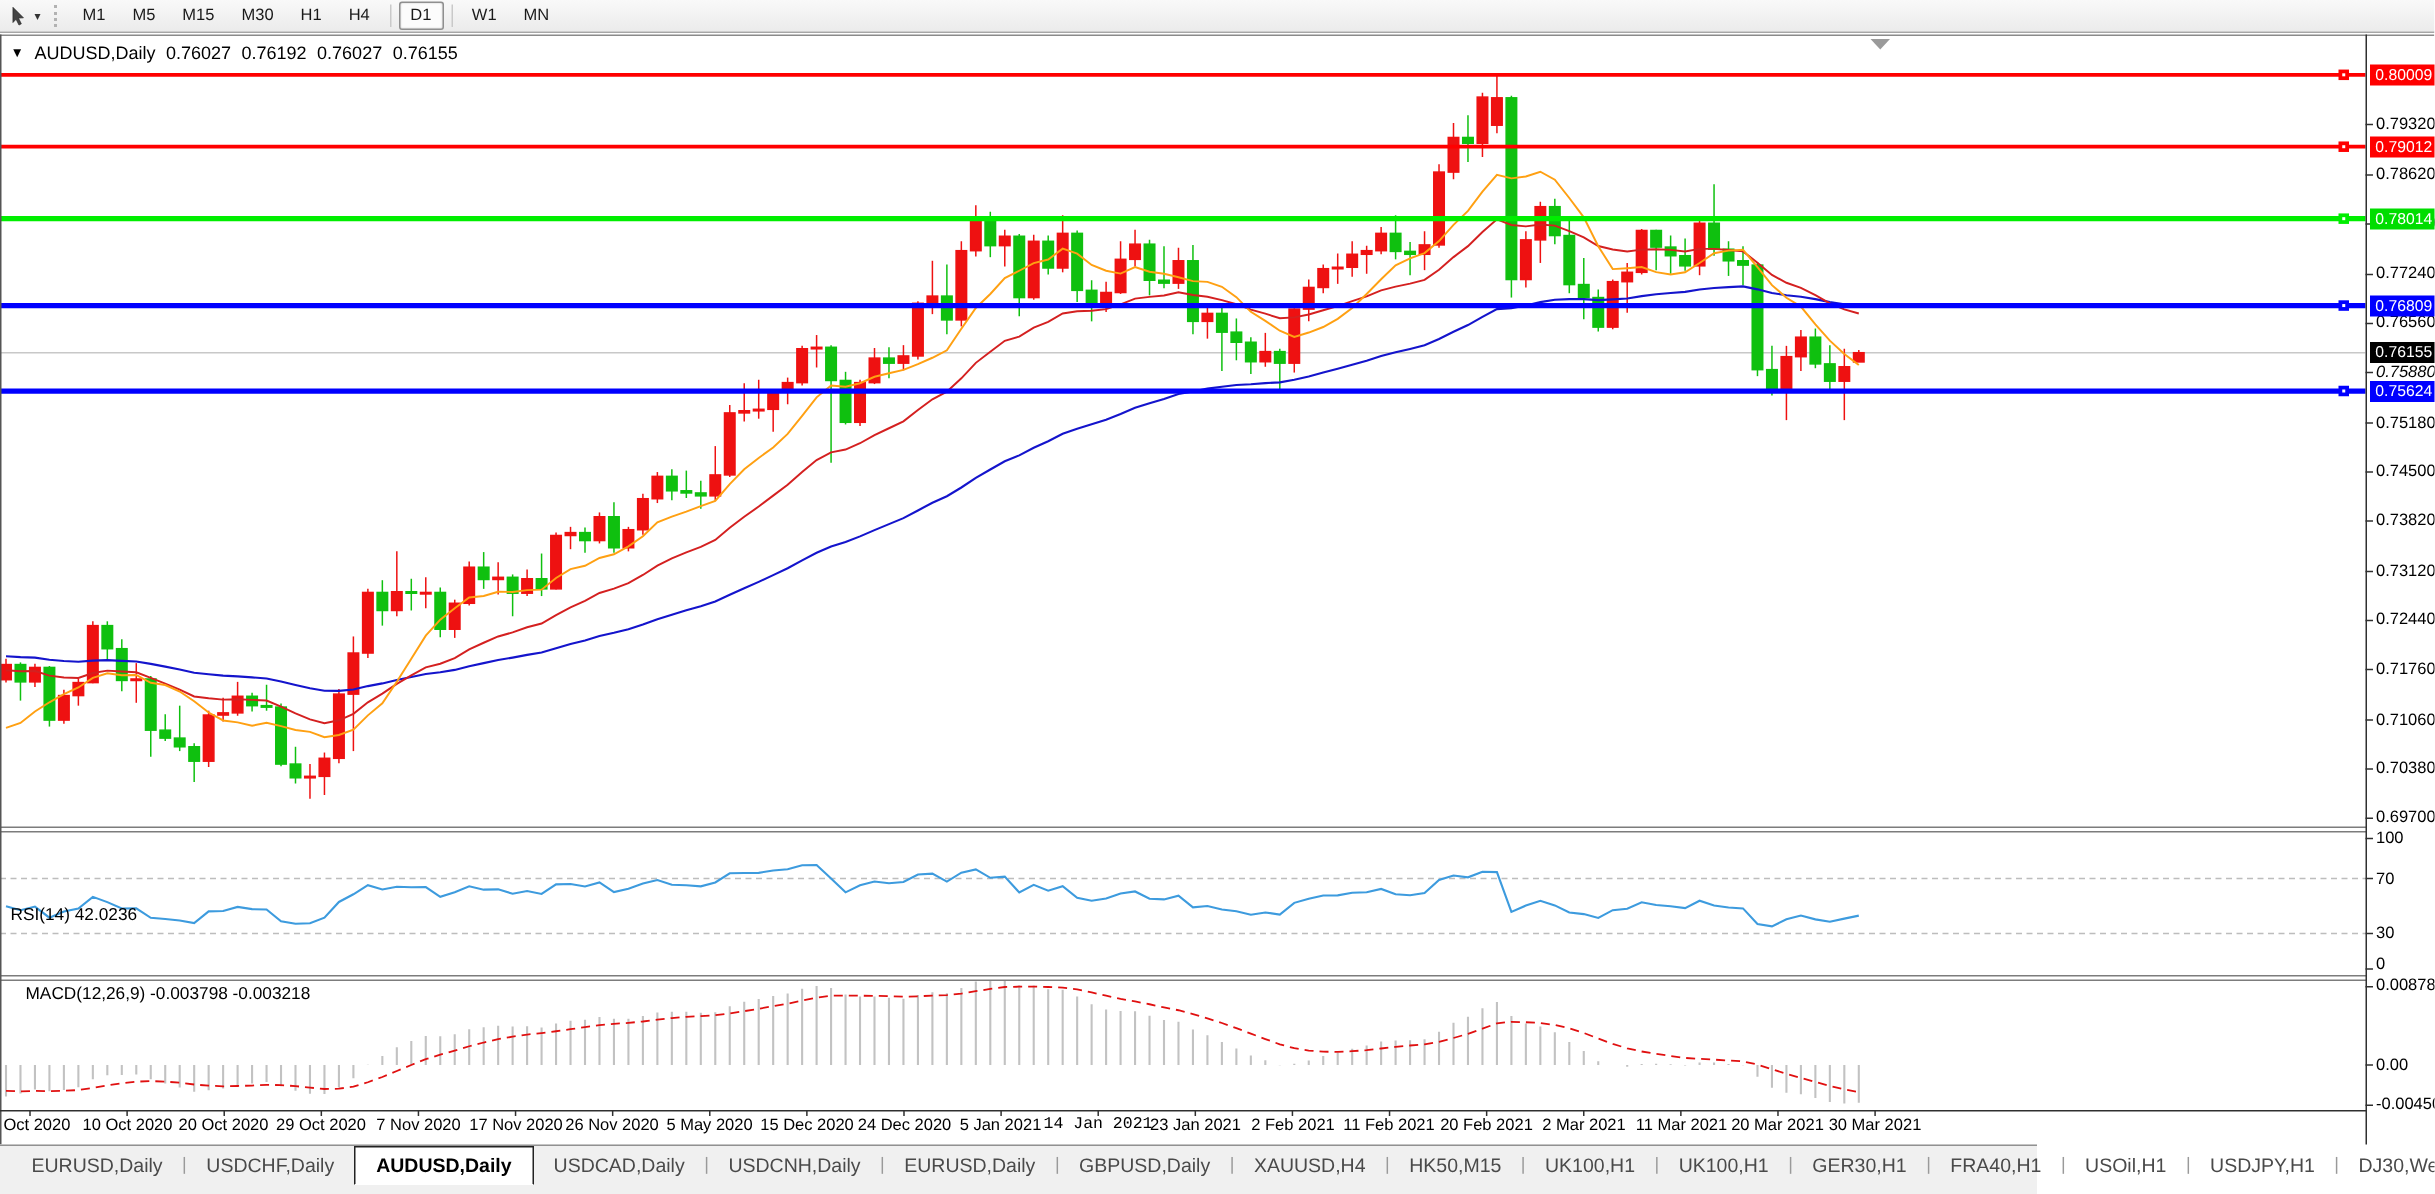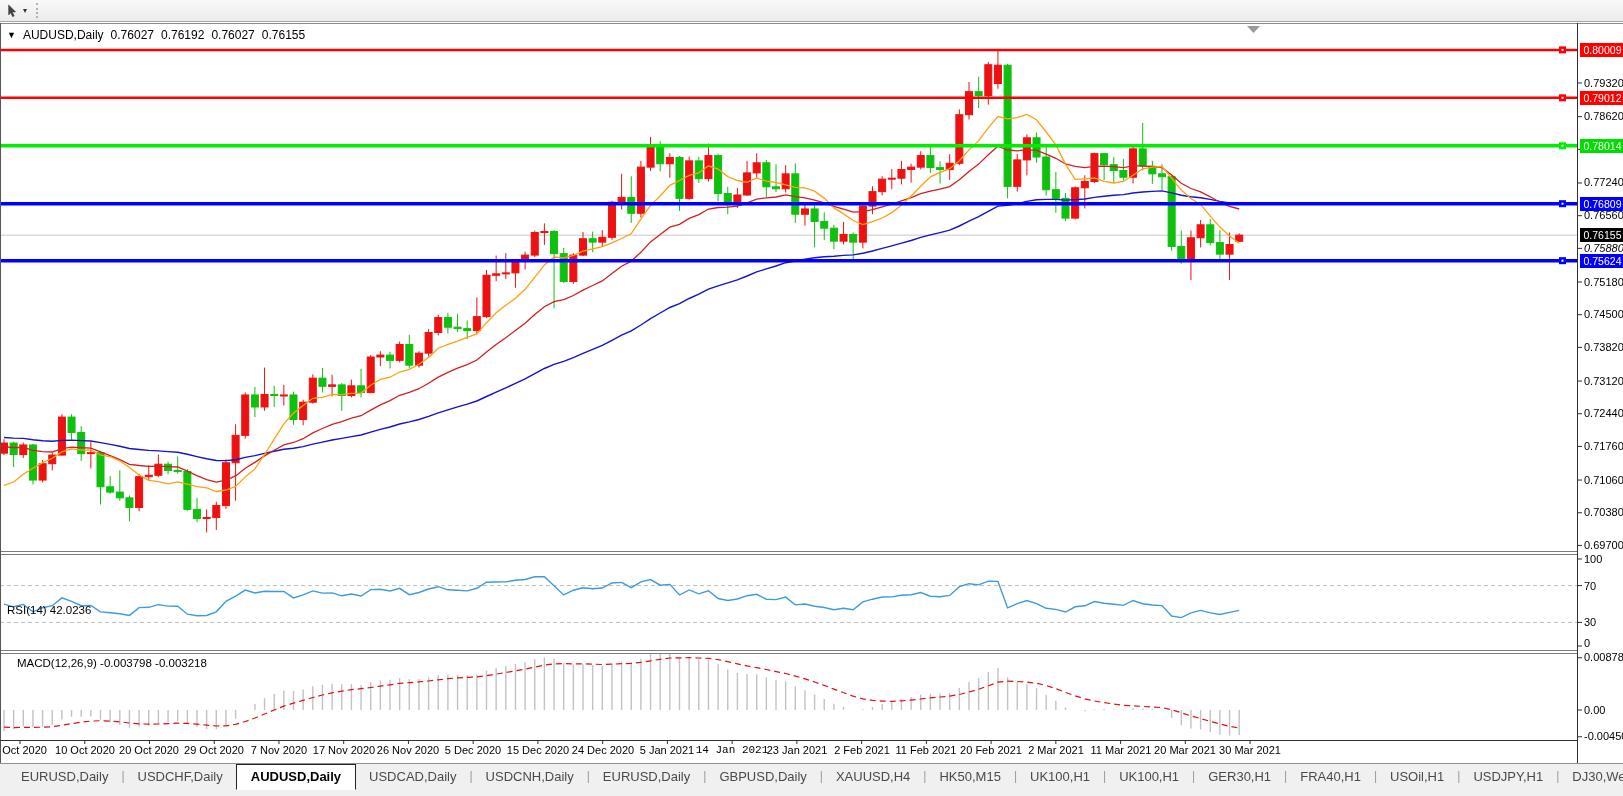--- a/index.html
+++ b/index.html
@@ -37,21 +37,21 @@
   .tag{
     position:absolute;left:1580px;width:45px;height:14px;color:#fff;
     font-size:10.5px;line-height:14px;text-align:center;white-space:nowrap;
   }
   .datelabel{
     position:absolute;top:744px;font-size:11px;color:#000;
     transform:translateX(-50%);white-space:nowrap;
   }
   
   #tabbar{
-    position:absolute;left:0;top:763px;width:1623px;height:33px;background:#f0f0f0;
+    position:absolute;left:0;top:763px;width:1358px;height:33px;background:#f0f0f0;
     border-top:1px solid #919191;display:flex;align-items:flex-start;
     box-sizing:border-box;padding-left:8px;
   }
   .tab{font-size:13px;color:#4a4a4a;padding:5px 13px 4px 13px;white-space:nowrap;cursor:default;}
   .tab.active{
     background:#ffffff;border:1px solid #222;border-bottom:1px solid #fff;
     font-weight:bold;color:#000;padding:4px 14px 5px 14px;
   }
   .tabsep{color:#9a9a9a;font-size:12px;padding:5px 0 0 0;}
 </style>
@@ -59,20 +59,33 @@
 <body>
 
 <div id="toolbar">
   <span id="cursor-tool">
     <svg width="14" height="14" viewBox="0 0 16 16">
       <path d="M3,1 L11,9 L7.2,9.2 L9.4,13.6 L7.6,14.5 L5.4,10.1 L3,12.6 Z" fill="#444" stroke="#222" stroke-width="0.5"></path>
     </svg>
     <span class="caret">▾</span>
   </span>
   <span class="grip"></span>
+  <span id="tf-buttons" style="display: flex; align-items: center;">
+      <span class="tfbtn">M1</span>
+      <span class="tfbtn">M5</span>
+      <span class="tfbtn">M15</span>
+      <span class="tfbtn">M30</span>
+      <span class="tfbtn">H1</span>
+      <span class="tfbtn">H4</span>
+      <span class="tfsep"></span>
+      <span class="tfbtn active">D1</span>
+      <span class="tfsep"></span>
+      <span class="tfbtn">W1</span>
+      <span class="tfbtn">MN</span>
+    </span>
 </div>
 
 <svg id="chart-svg" width="1623" height="796" style="position:absolute;top:0;left:0;">
     <defs>
       <clipPath id="cpMain">
         <rect x="0" y="24" width="1577" height="527"></rect>
       </clipPath>
       <clipPath id="cpRsi">
         <rect x="0" y="555" width="1577" height="95"></rect>
       </clipPath>
@@ -580,21 +593,21 @@
     <div style="top: 197px; background: rgb(0, 0, 255);" class="tag">0.76809</div>
     <div style="top: 228px; background: rgb(0, 0, 0);" class="tag">0.76155</div>
     <div style="top: 254px; background: rgb(0, 0, 255);" class="tag">0.75624</div>
     <div style="left: 20px;" class="datelabel">1 Oct 2020</div>
     <div style="left: 85px;" class="datelabel">10 Oct 2020</div>
     <div style="left: 149px;" class="datelabel">20 Oct 2020</div>
     <div style="left: 214px;" class="datelabel">29 Oct 2020</div>
     <div style="left: 279px;" class="datelabel">7 Nov 2020</div>
     <div style="left: 344px;" class="datelabel">17 Nov 2020</div>
     <div style="left: 408px;" class="datelabel">26 Nov 2020</div>
-    <div style="left: 473px;" class="datelabel">5 Dec 2020</div>
+    <div style="left: 473px;" class="datelabel">5 May 2020</div>
     <div style="left: 538px;" class="datelabel">15 Dec 2020</div>
     <div style="left: 603px;" class="datelabel">24 Dec 2020</div>
     <div style="left: 667px; text-align: right;" class="datelabel">5 Jan 2021</div>
     <div style="left: 732px; font-family: Liberation Mono, monospace;" class="datelabel">14 Jan 2021</div>
     <div style="left: 797px;" class="datelabel">23 Jan 2021</div>
     <div style="left: 862px;" class="datelabel">2 Feb 2021</div>
     <div style="left: 926px;" class="datelabel">11 Feb 2021</div>
     <div style="left: 991px;" class="datelabel">20 Feb 2021</div>
     <div style="left: 1056px;" class="datelabel">2 Mar 2021</div>
     <div style="left: 1121px;" class="datelabel">11 Mar 2021</div>

